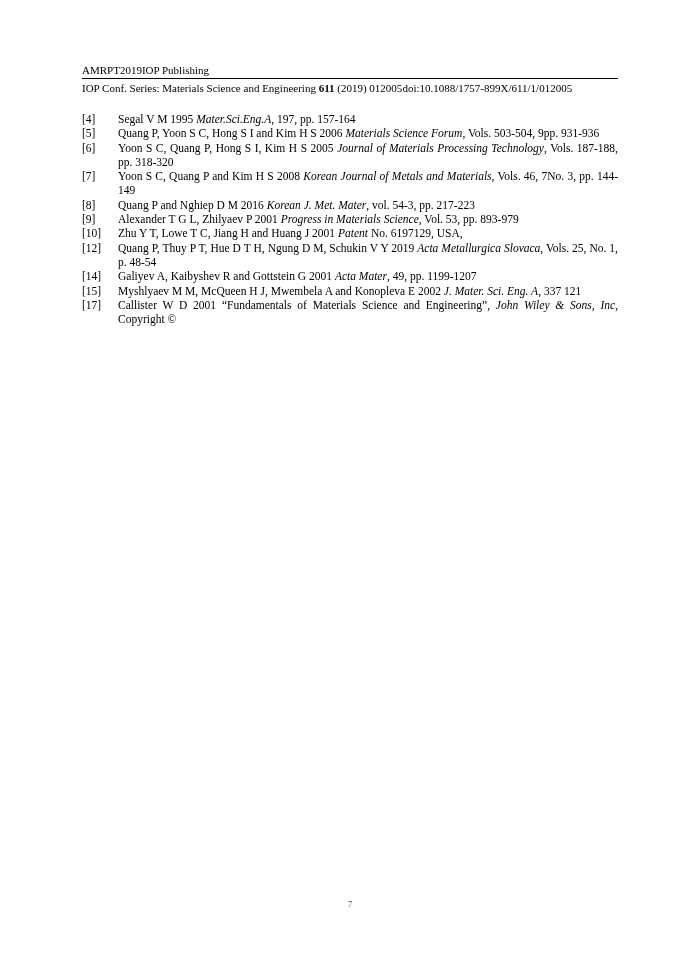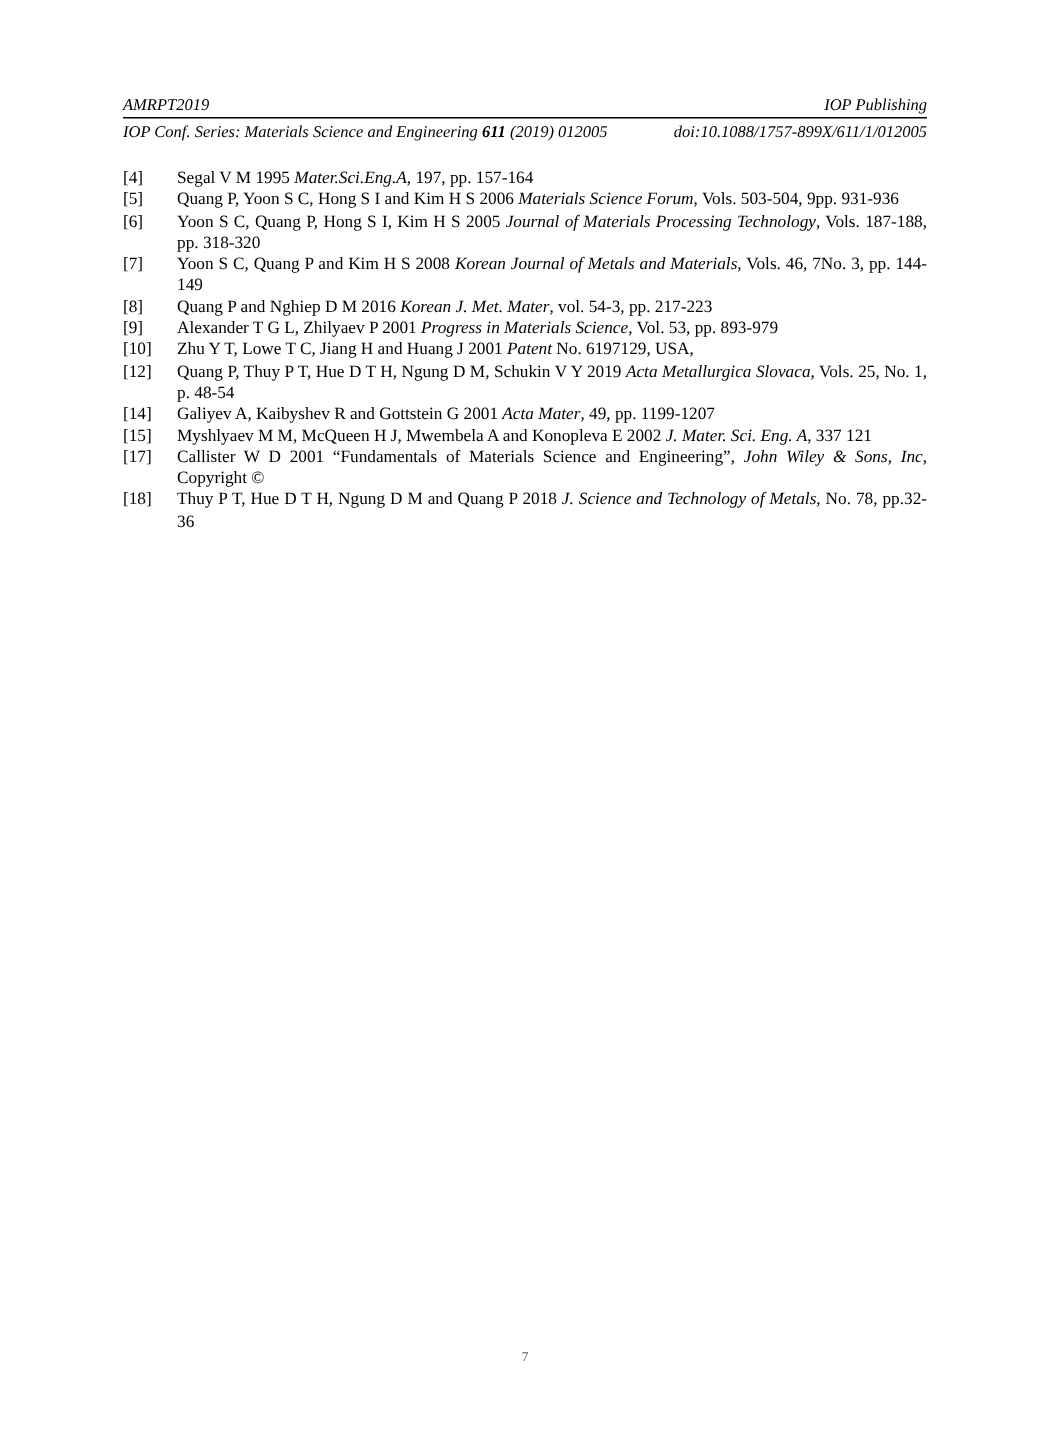--- a/index.html
+++ b/index.html
@@ -19,24 +19,22 @@
   .header {
     position: absolute;
     left: 82px;
     top: 63px;
     width: 536px;
     font-size: 11px;
     line-height: 14px;
   }
   .hrow {
     display: flex;
-    justify-content: space-between;
     align-items: baseline;
     white-space: nowrap;
-    font-style: italic;
   }
   .header-rule {
     border-bottom: 1px solid #000000;
     margin: 1px 0 2px 0;
     height: 0;
   }
   .refs {
     position: absolute;
     left: 82px;
     top: 112px;
@@ -123,23 +121,19 @@
         <span class="rbody"><span>Galiyev A, Kaibyshev R and Gottstein G 2001 </span><em>Acta Mater</em><span>, 49, pp. 1199-1207</span></span>
       </div>
       <div class="ref">
         <span class="num">[15]</span>
         <span class="rbody"><span>Myshlyaev M M, McQueen H J, Mwembela A and Konopleva E 2002 </span><em>J. Mater. Sci. Eng. A</em><span>, 337 121</span></span>
       </div>
       <div class="ref">
         <span class="num">[17]</span>
         <span class="rbody"><span>Callister W D 2001 “Fundamentals of Materials Science and Engineering”, </span><em>John Wiley &amp; Sons, Inc</em><span>, Copyright ©</span></span>
       </div>
-      <div class="ref">
-        <span class="num">[18]</span>
-        <span class="rbody"><span>Thuy P T, Hue D T H, Ngung D M and Quang P 2018 </span><em>J. Science and Technology of Metals</em><span>, No. 78, pp.32-36</span></span>
-      </div>
     </div>
 
   <div class="footer">
     <span>7</span>
   </div>
 
 </div>
 
 </body></html>

